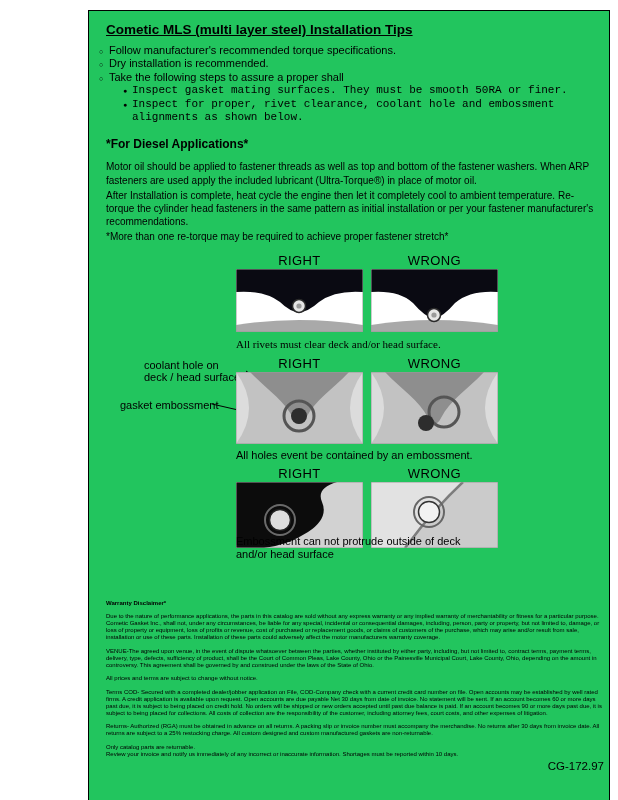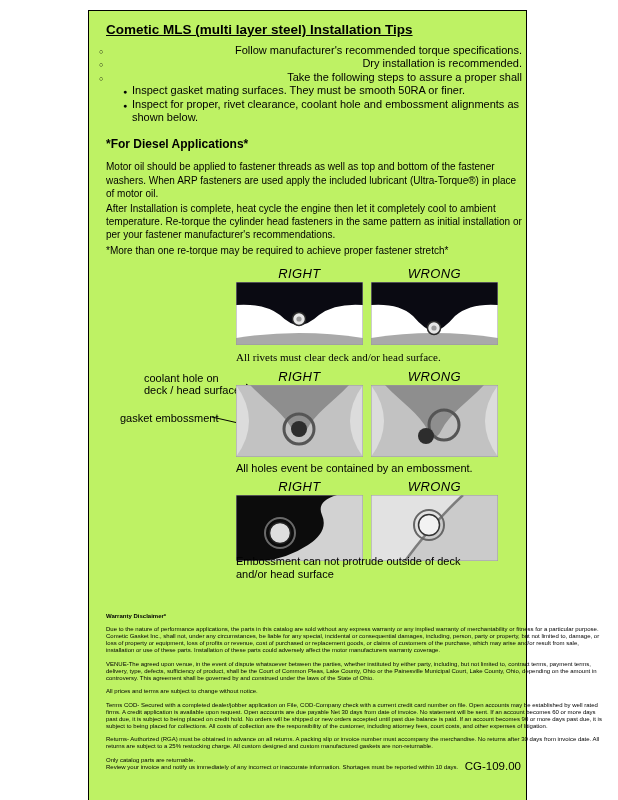--- a/index.html
+++ b/index.html
@@ -2,54 +2,54 @@
 <html><head>
 <meta charset="utf-8">
 <style>
   * { box-sizing: border-box; }
   html, body { margin: 0; padding: 0; }
   body {
     width: 618px; height: 800px; background: #fff; position: relative;
     font-family: "Liberation Sans", sans-serif; color: #000;
   }
   .page {
-    position: absolute; left: 88px; top: 10px; width: 439px; height: 790px;
+    position: absolute; left: 88px; top: 10px; width: 522px; height: 790px;
     border-top: 1px solid #000; border-left: 1px solid #000; border-right: 1px solid #000;
-    background: #bef264;
+    background: #22c55e;
   }
   .content { padding: 11px 4px 0 17px; position: relative; }
   .doc-title { font-size: 13.5px; font-weight: bold; text-decoration: underline; margin: 0; }
-  ul.tips { list-style: none; margin: 7px 0 0 -7px; padding: 0; font-size: 11px; line-height: 13.4px; text-align: right; }
+  ul.tips { list-style: none; margin: 7px 0 0 -7px; padding: 0; font-size: 11px; line-height: 13.4px; }
   ul.tips > li { position: relative; padding-left: 10px; }
   ul.tips > li::before { content: "○"; position: absolute; left: 0; top: 1px; font-size: 7px; }
   ul.subtips { list-style: none; margin: 0 0 0 -7px; padding: 0; font-size: 11px; line-height: 13.4px; }
-  ul.subtips > li { position: relative; padding-left: 33px; }
+  ul.subtips > li { position: relative; padding-left: 33px; font-family: Liberation Mono, monospace; }
   ul.subtips > li::before { content: "●"; position: absolute; left: 24px; top: 1px; font-size: 7px; }
   .section-head { font-size: 12px; font-weight: bold; margin: 13px 0 0 0; }
   p.body { font-size: 10px; line-height: 13.2px; margin: 9px 0 0 0; max-width: 494px; }
   p.body.sp { margin-top: 2px; }
 
   .figures { position: relative; height: 332px; margin-top: 9px; }
-  .fig-label { position: absolute; width: 127px; text-align: center; font-size: 13px; letter-spacing: 0.4px; font-style: italic; }
+  .fig-label { position: absolute; width: 127px; text-align: center; font-size: 13px; letter-spacing: 0.4px; }
   .fig-panel { position: absolute; font-size: 0; }
   .fig-caption { position: absolute; font-size: 11px; line-height: 13px; }
   .side-label { position: absolute; font-size: 11px; line-height: 12px; }
   .pointer-lines { position: absolute; left: 0; top: 0; pointer-events: none; }
 
   .f1r-label { left: 130px; top: 0; }       .f1w-label { left: 265px; top: 0; }
   .f1r { left: 130px; top: 16px; }          .f1w { left: 265px; top: 16px; }
   .cap1 { left: 130px; top: 85px; font-family: Liberation Serif, serif; }
   .lbl-coolant { left: 38px; top: 106px; width: 100px; }
   .lbl-emboss  { left: 14px; top: 146px; }
   .f2r-label { left: 130px; top: 103px; }   .f2w-label { left: 265px; top: 103px; }
   .f2r { left: 130px; top: 119px; }         .f2w { left: 265px; top: 119px; }
   .cap2 { left: 130px; top: 196px; }
   .f3r-label { left: 130px; top: 213px; }   .f3w-label { left: 265px; top: 213px; }
   .f3r { left: 130px; top: 229px; }         .f3w { left: 265px; top: 229px; }
-  .cap3 { left: 130px; top: 289px; width: 240px; }
+  .cap3 { left: 130px; top: 282px; width: 240px; }
 
   .legal { margin-top: 15px; width: 501px; }
   .legal-head { font-size: 6.6px; font-weight: bold; margin: 0 0 7px 0; }
   .legal p { font-size: 6px; line-height: 7px; margin: 0 0 6.5px 0; }
   .legal p.tight { margin-bottom: 0; }
   .docnum { position: absolute; top: 749px; right: 5px; font-size: 11.5px; }
 </style>
 </head>
 <body>
 
@@ -166,14 +166,14 @@
       <p>VENUE-The agreed upon venue, in the event of dispute whatsoever between the parties, whether instituted by either party, including, but not limited to, contract terms, payment terms, delivery, type, defects, sufficiency of product, shall be the Court of Common Pleas, Lake County, Ohio or the Painesville Municipal Court, Lake County, Ohio, depending on the amount in controversy. This agreement shall be governed by and construed under the laws of the State of Ohio.</p>
       <p>All prices and terms are subject to change without notice.</p>
       <p>Terms COD- Secured with a completed dealer/jobber application on File, COD-Company check with a current credit card number on file.  Open accounts may be established by well rated firms.  A credit application is available upon request.  Open accounts are due payable Net 30 days from date of invoice.  No statement will be sent.  If an account becomes 60 or more days past due, it is subject to being placed on credit hold.  No orders will be shipped or new orders accepted until past due balance is paid.  If an account becomes 90 or more days past due, it is subject to being placed for collections.  All costs of collection are the responsibility of the customer, including attorney fees, court costs, and other expenses of litigation.</p>
       <p>Returns- Authorized (RGA) must be obtained in advance on all returns.  A packing slip or invoice number must accompany the merchandise.  No returns after 30 days from invoice date.  All returns are subject to a 25% restocking charge.  All custom designed and custom manufactured gaskets are non-returnable.</p>
       <p class="tight">Only catalog parts are returnable.</p>
       <p>Review your invoice and notify us immediately of any incorrect or inaccurate information.  Shortages must be reported within 10 days.</p>
     </div>
 
   </div>
 
-  <div class="docnum">CG-109.00</div>
+  <div class="docnum">CG-172.97</div>
 </div>
 
 </body></html>

